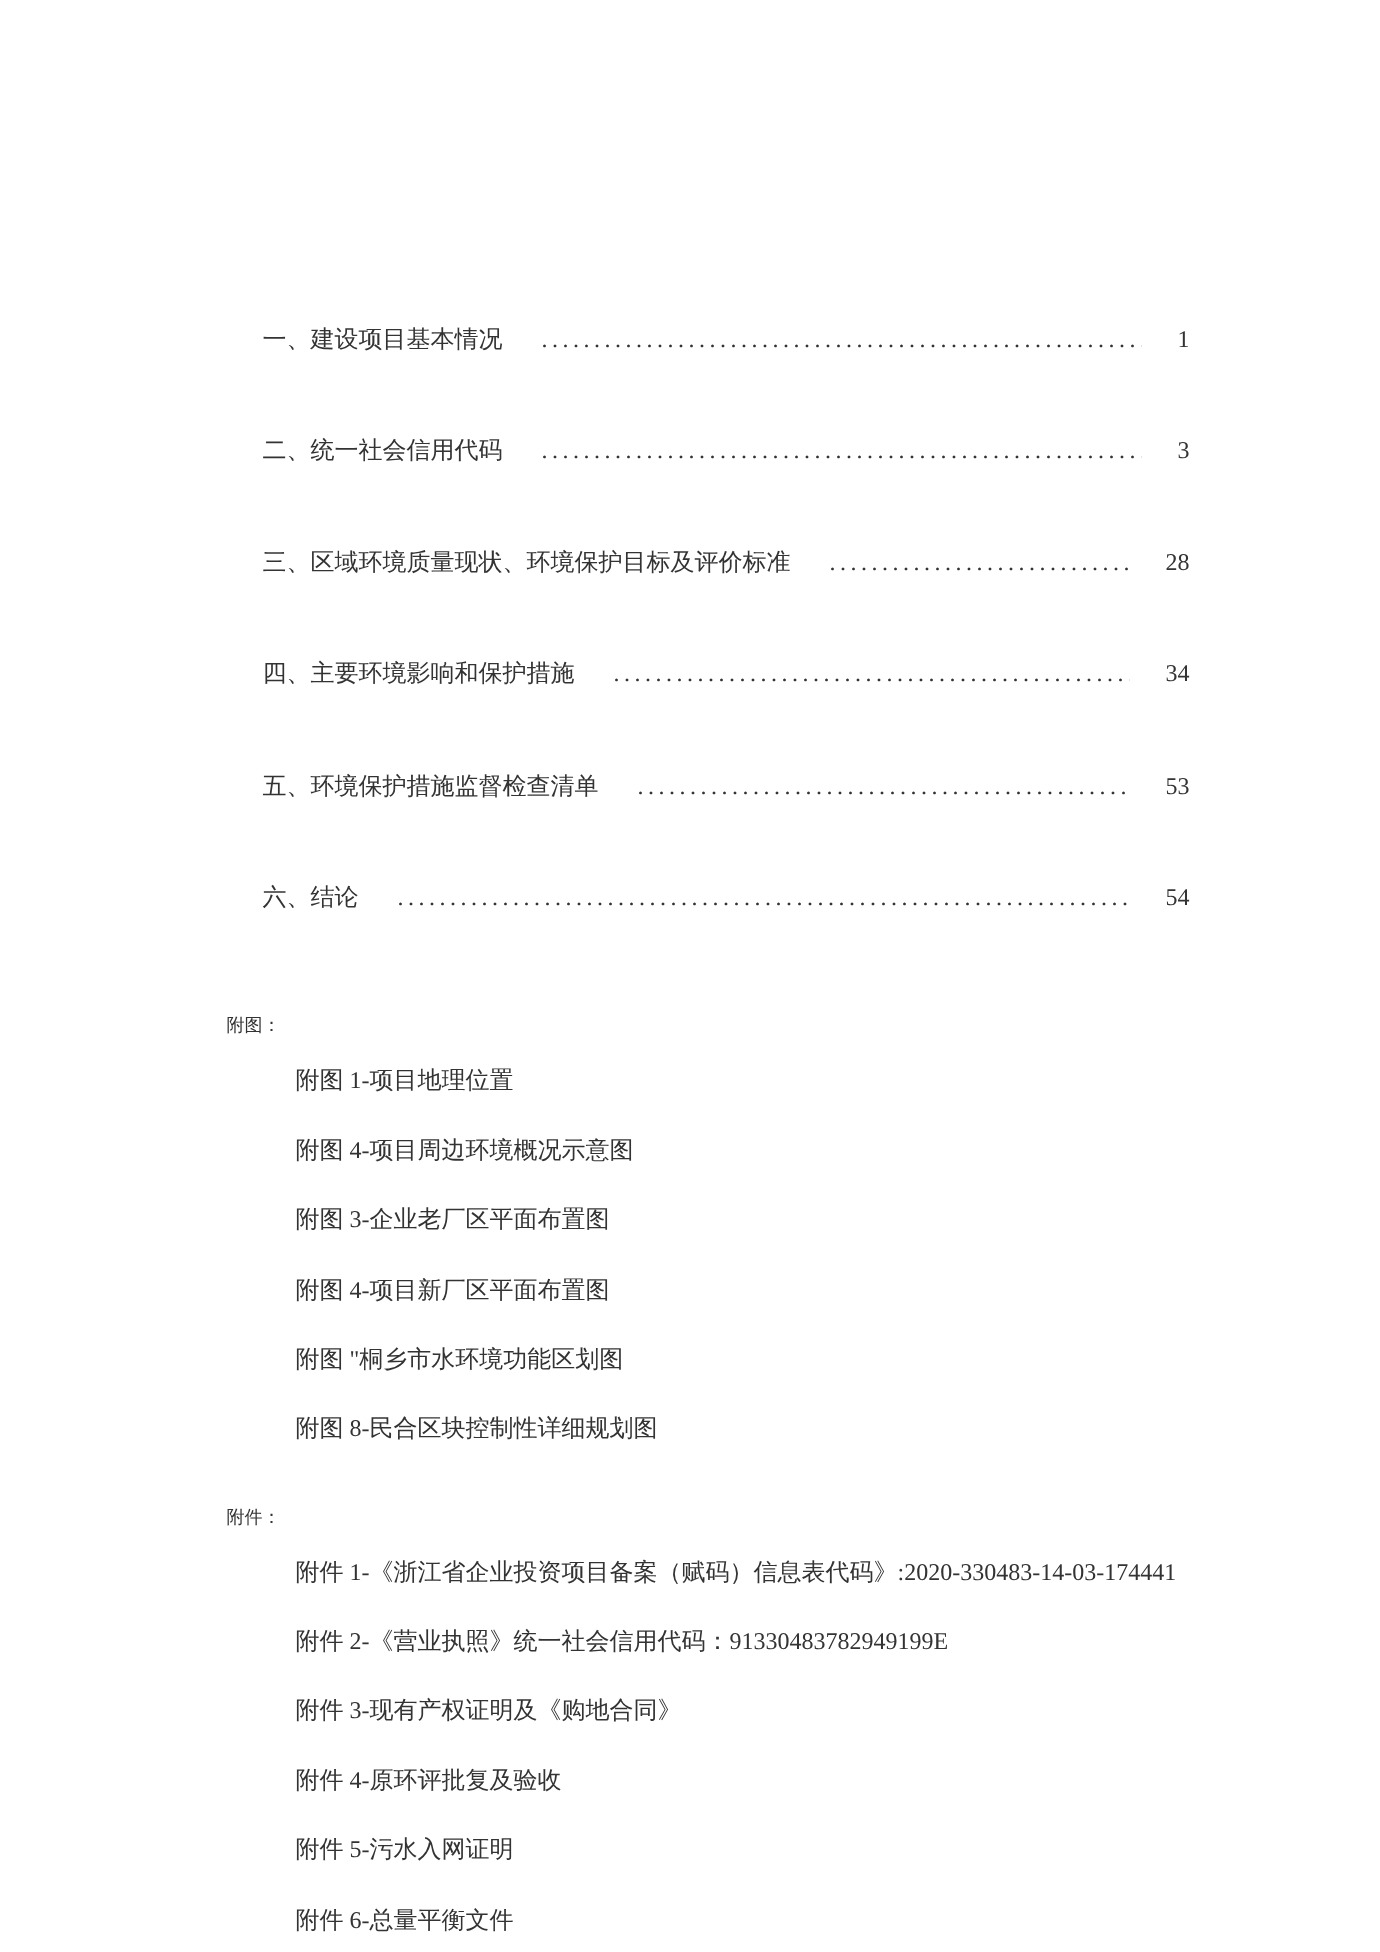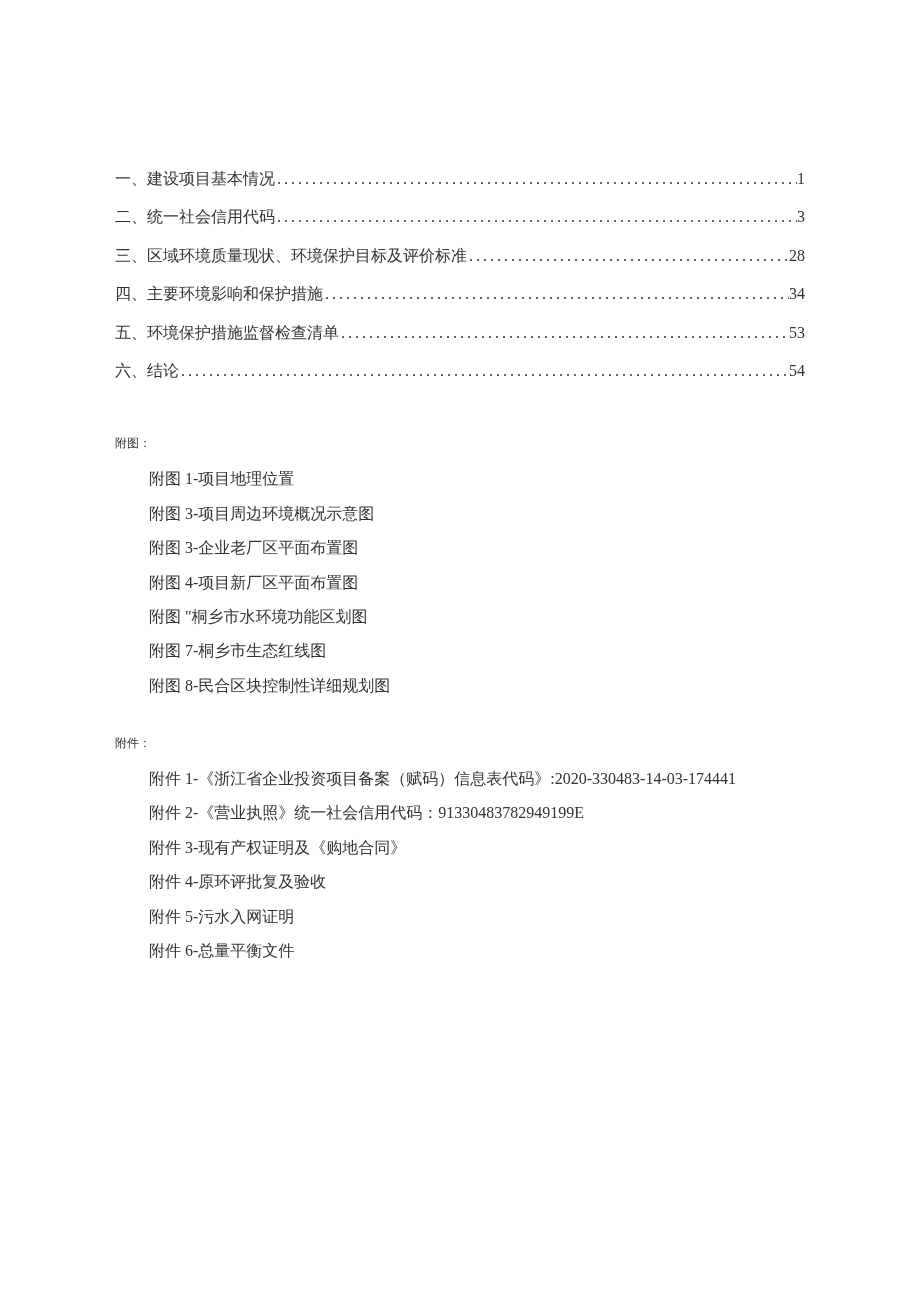--- a/index.html
+++ b/index.html
@@ -1,15 +1,15 @@
 <!DOCTYPE html>
 <html><head>
   <meta charset="utf-8">
   <style>
-    * { margin: 0; padding: 0; box-sizing: border-box; }
+    * { margin: 12px; padding: 0; box-sizing: border-box; }
     body {
       width: 920px;
       height: 1301px;
       background: #ffffff;
       font-family: "SimSun", "宋体", serif;
       color: #333333;
       padding: 160px 115px 0 115px;
     }
     .toc { margin-bottom: 45px; }
     .toc-item {
@@ -74,25 +74,24 @@
   <div class="toc-item">
     <span class="toc-label">六、结论</span>
     <span class="toc-dots"></span>
     <span class="toc-page">54</span>
   </div>
 </div>
 
 <div class="section-heading">附图：</div>
 <div class="sub-list">
   <div class="sub-item">附图 1-项目地理位置</div>
-  <div class="sub-item">附图 3-项目周边环境概况示意图</div>
+  <div class="sub-item">附图 4-项目周边环境概况示意图</div>
   <div class="sub-item">附图 3-企业老厂区平面布置图</div>
   <div class="sub-item">附图 4-项目新厂区平面布置图</div>
   <div class="sub-item">附图 "桐乡市水环境功能区划图</div>
-  <div class="sub-item">附图 7-桐乡市生态红线图</div>
   <div class="sub-item">附图 8-民合区块控制性详细规划图</div>
 </div>
 
 <div class="section-heading">附件：</div>
 <div class="sub-list">
   <div class="sub-item">附件 1-《浙江省企业投资项目备案（赋码）信息表代码》:2020-330483-14-03-174441</div>
   <div class="sub-item">附件 2-《营业执照》统一社会信用代码：91330483782949199E</div>
   <div class="sub-item">附件 3-现有产权证明及《购地合同》</div>
   <div class="sub-item">附件 4-原环评批复及验收</div>
   <div class="sub-item">附件 5-污水入网证明</div>

